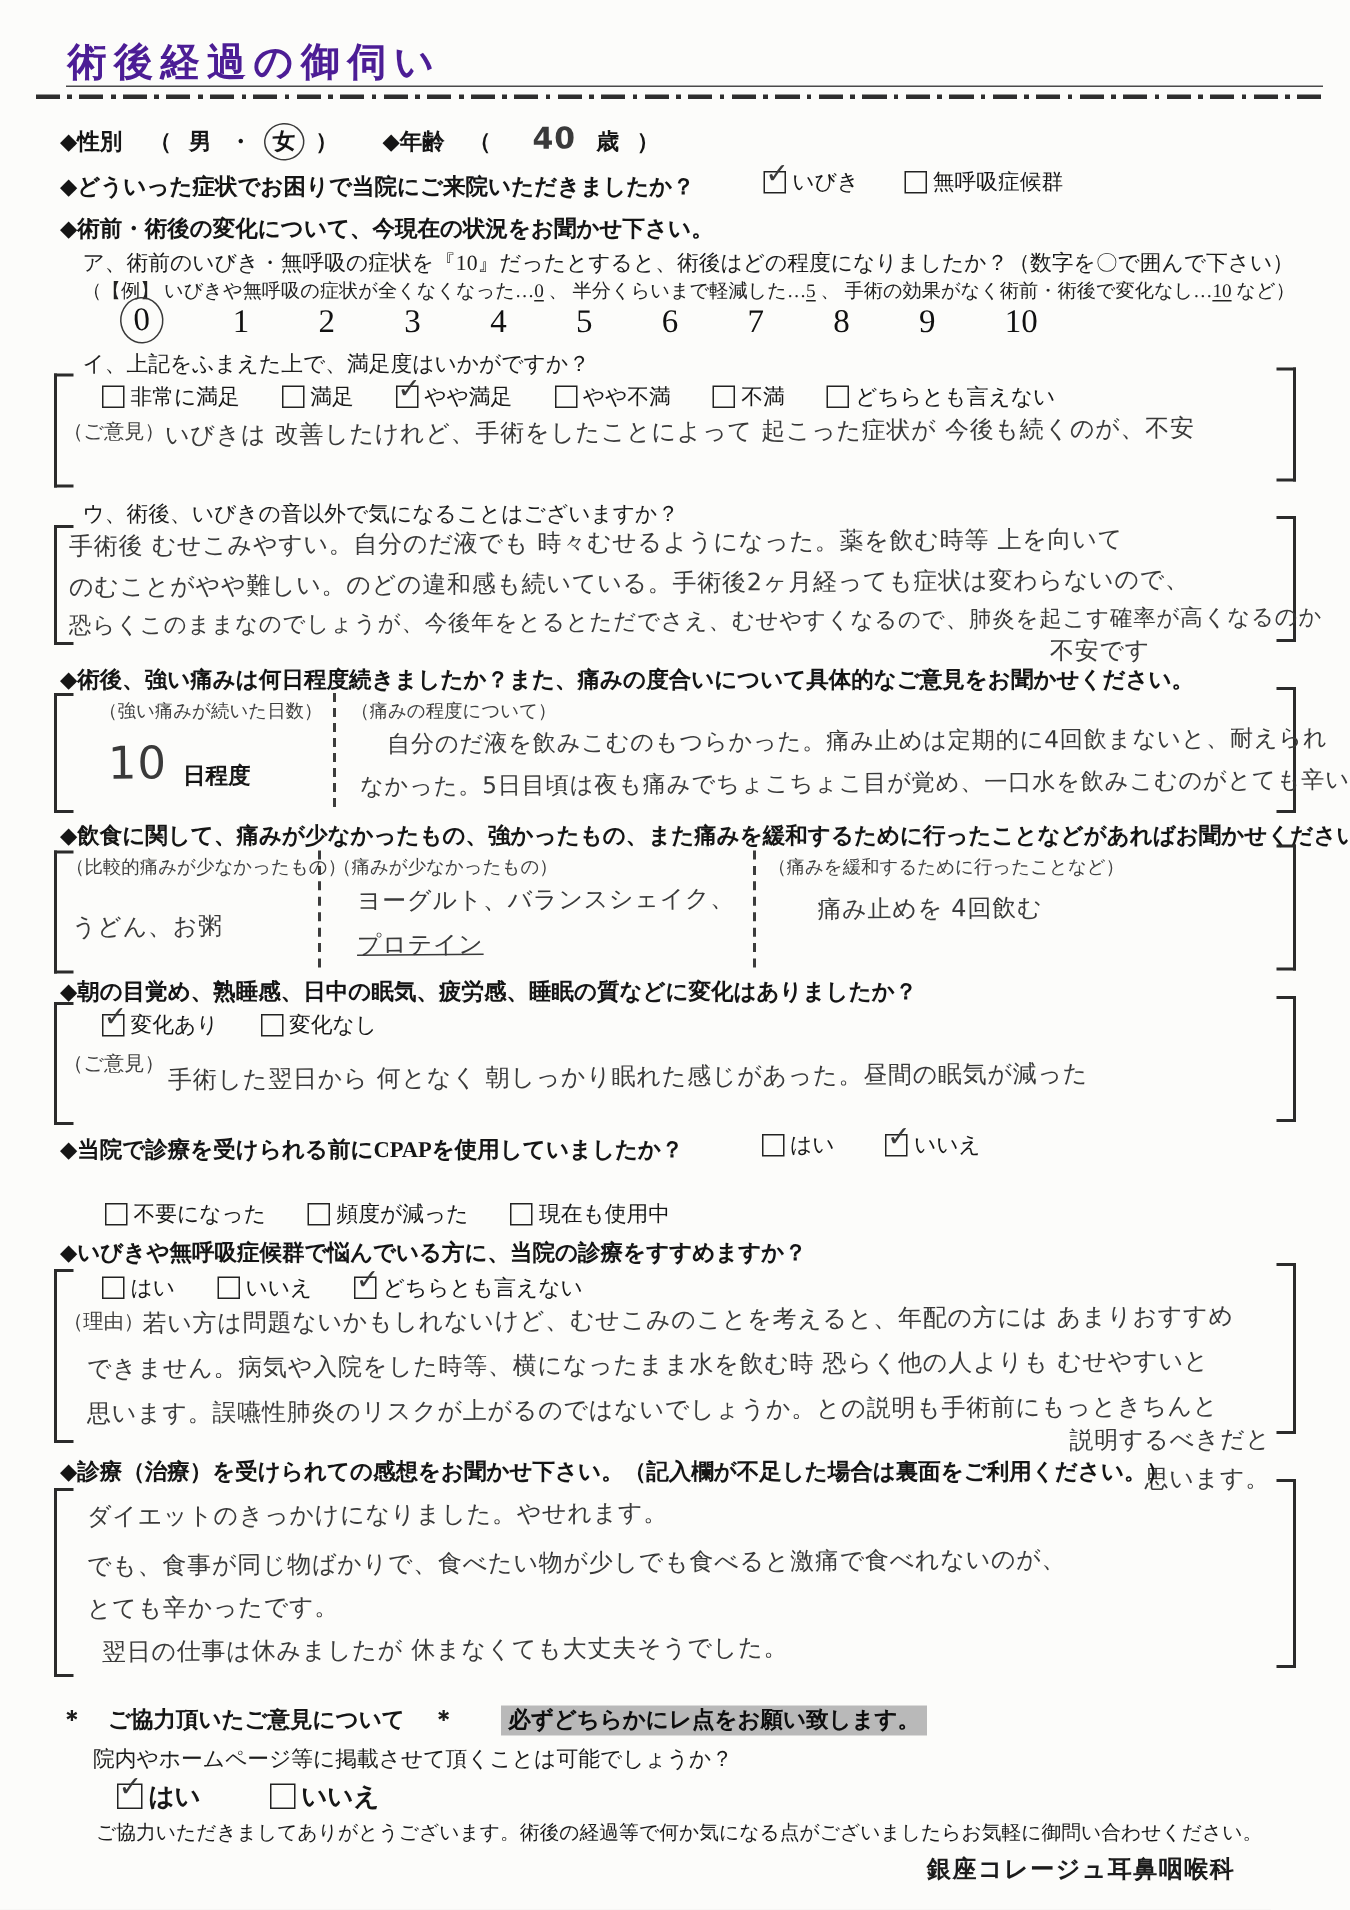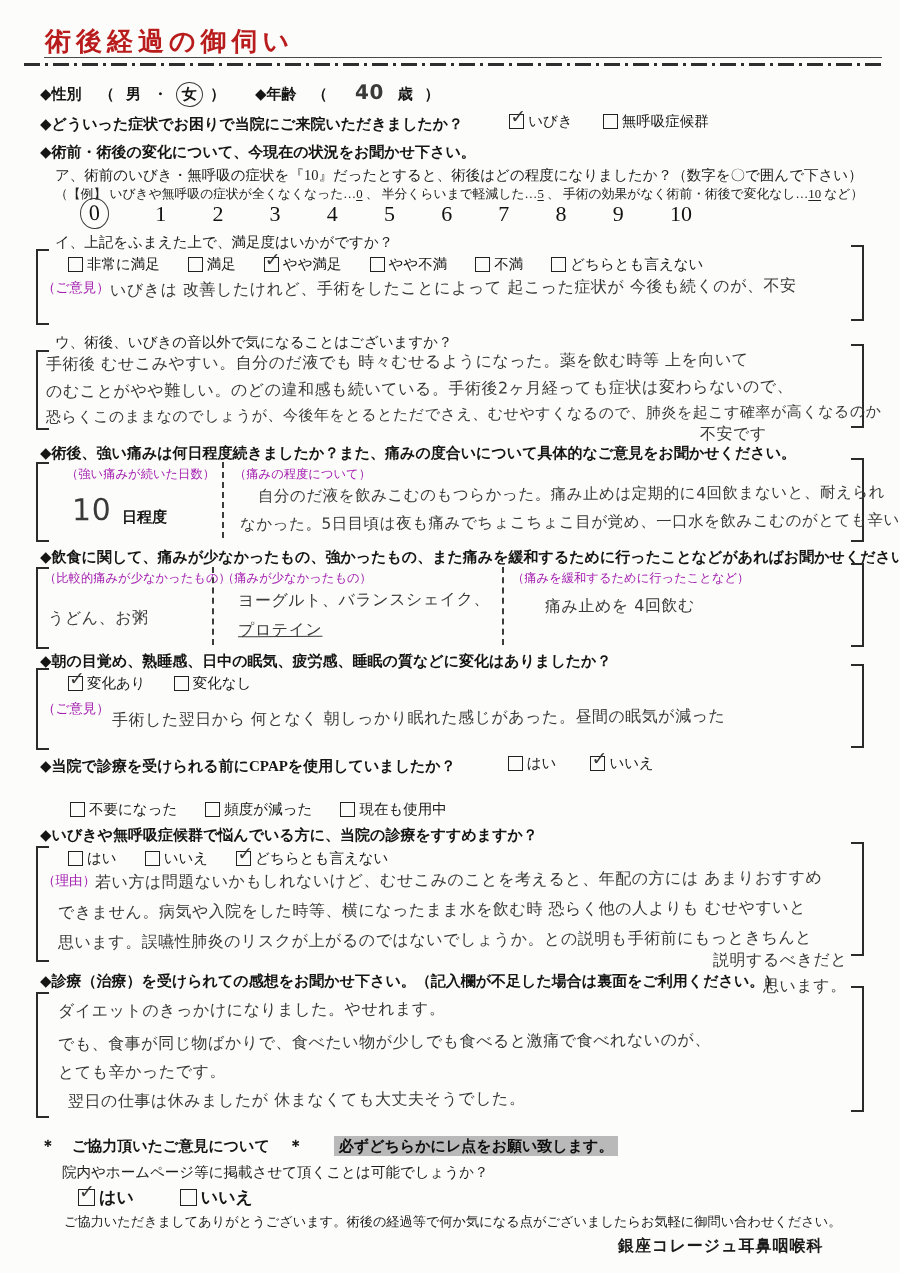--- a/index.html
+++ b/index.html
@@ -8,31 +8,31 @@
     position:relative;
     width:900px;height:1273px;
     margin:0 auto;
     background:#fcfcfa;
     color:#1c1c1c;
     font-family:"Liberation Serif","DejaVu Serif",serif;
     overflow:hidden;
   }
   .abs{position:absolute;}
   .doc-title{
-    font-size:26px;font-weight:bold;letter-spacing:5px;color:#b91c1c;
+    font-size:26px;font-weight:bold;letter-spacing:5px;color:#4c1d95;
   }
   .title-underline{height:1px;background:#4a4a4a;}
   .dashdot{
     height:3px;
     background:repeating-linear-gradient(90deg,#2e2e2e 0 16px,transparent 16px 21px,#2e2e2e 21px 24px,transparent 24px 29px);
   }
   .h{font-size:15px;font-weight:bold;color:#151515;white-space:nowrap;}
   .sub{font-size:14.5px;font-weight:normal;white-space:nowrap;}
   .ex{font-size:12.8px;white-space:nowrap;color:#222;}
-  .small-label{font-size:12.3px;color:#a21caf;white-space:nowrap;}
+  .small-label{font-size:12.3px;color:#404040;white-space:nowrap;}
   .hand{
     font-family:"DejaVu Sans",sans-serif;
     color:#3a3a3a;font-size:16px;white-space:nowrap;
     transform:rotate(-0.4deg);letter-spacing:0.5px;
   }
   .hand-big{font-size:30px;}
   
   .opt{display:inline-flex;align-items:center;white-space:nowrap;}
   .cb{
     display:inline-block;position:relative;

